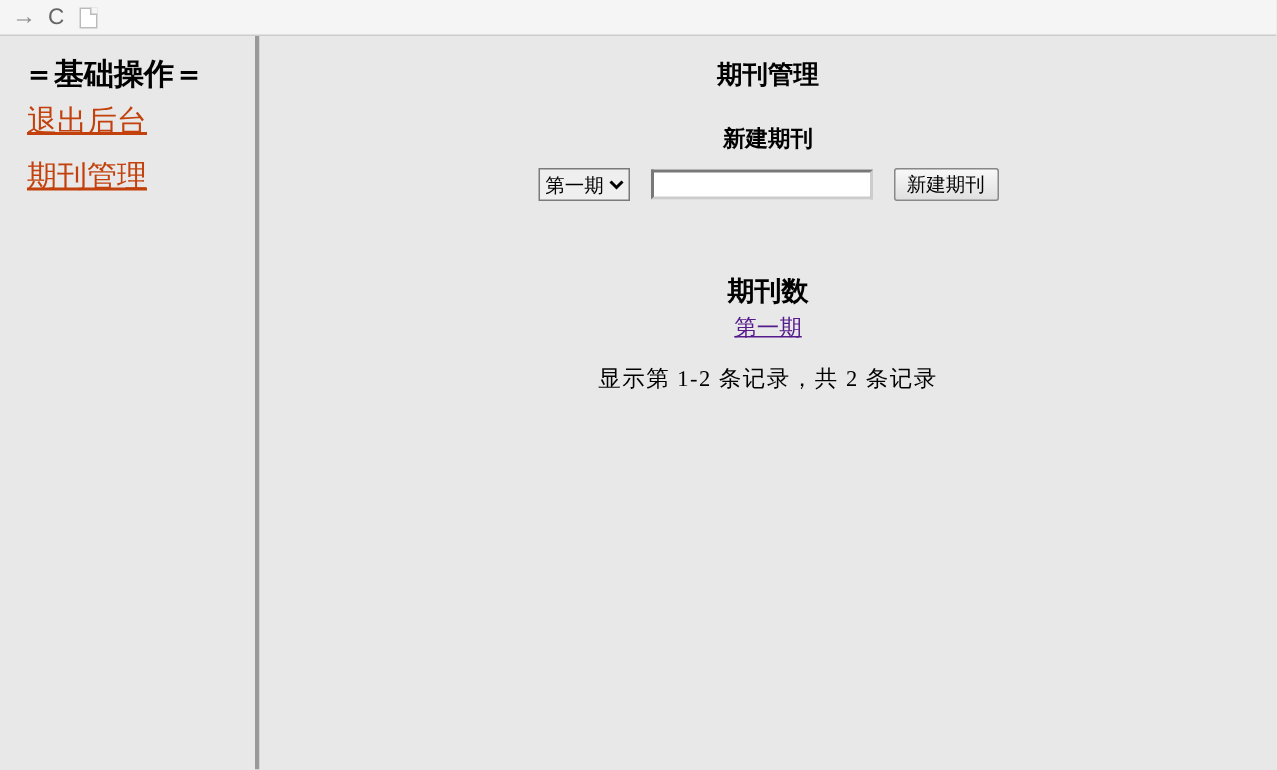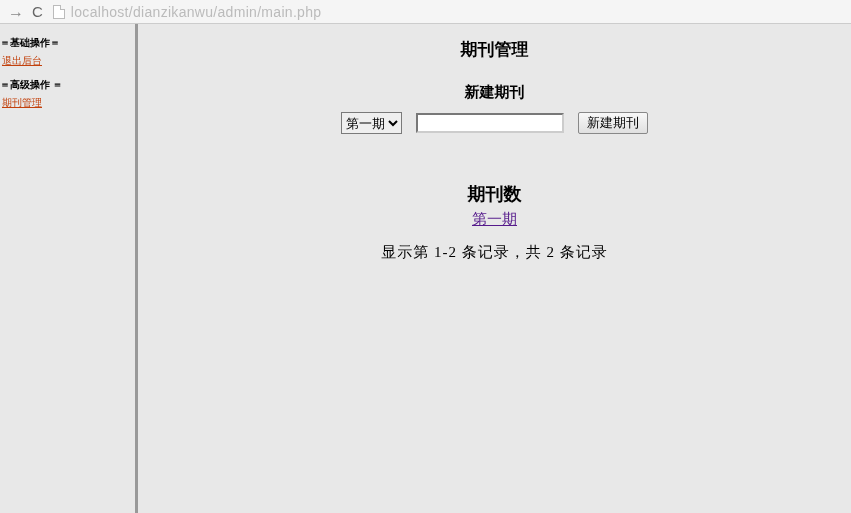--- a/index.html
+++ b/index.html
@@ -54,25 +54,25 @@
     }
     .browser-bar .url {
       color: #bbb;
       letter-spacing: 0.3px;
     }
     .frame-container {
       display: flex;
       height: calc(100% - 24px);
     }
     .sidebar {
-      width: 138px;
+      width: 173px;
       background: #e8e8e8;
       border-right: 3px solid #999;
-      padding: 12px 0;
-      font-size: 10px;
+      padding: 12px 16px;
+      font-size: 20px;
       font-weight: bold;
     }
     .sidebar .section-title {
       font-weight: bold;
       color: #000;
       margin-bottom: 4px;
     }
     .sidebar a {
       color: #c2410c;
       text-decoration: underline;
@@ -152,29 +152,27 @@
       letter-spacing: 1px;
     }
   </style>
 </head>
 <body>
 
 <div class="browser-bar">
   <span class="nav-arrow">→</span>
   <span class="reload">C</span>
   <span class="page-icon"></span>
-  <span class="url">localhost/dianzikanwu/admin/main.php</span>
 </div>
 
 <div class="frame-container">
 
   <div class="sidebar">
     <div class="section-title">＝基础操作＝</div>
     <a href="#">退出后台</a>
-    <div class="section-title">＝高级操作 ＝</div>
     <a href="#">期刊管理</a>
   </div>
 
   <div class="main-area">
     <div class="main-title">期刊管理</div>
 
     <div class="sub-title">新建期刊</div>
 
     <div class="form-row">
       <select>

